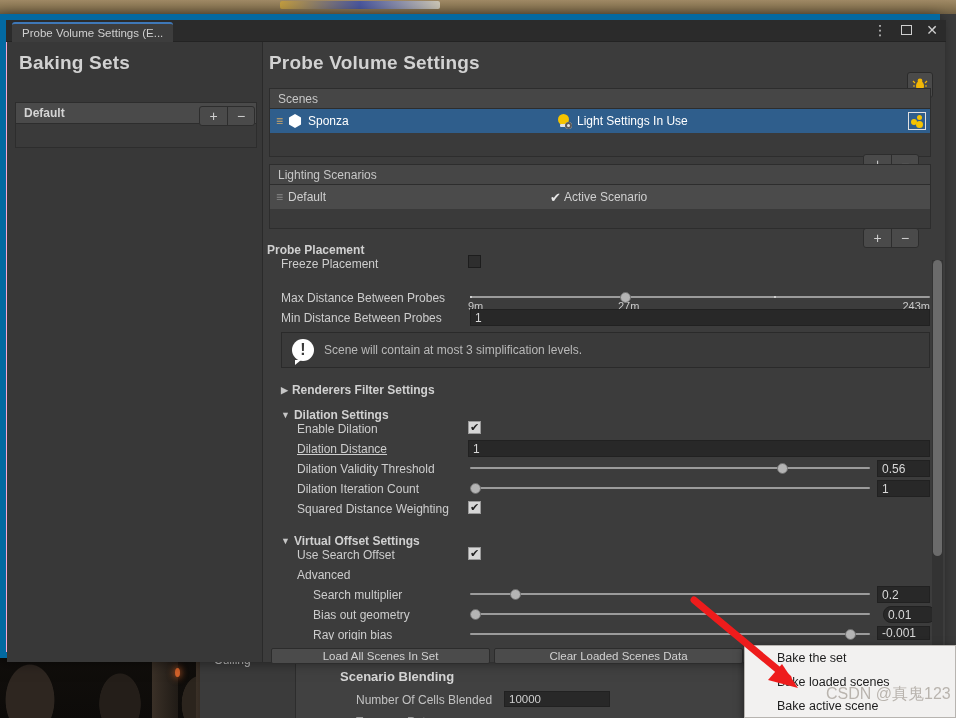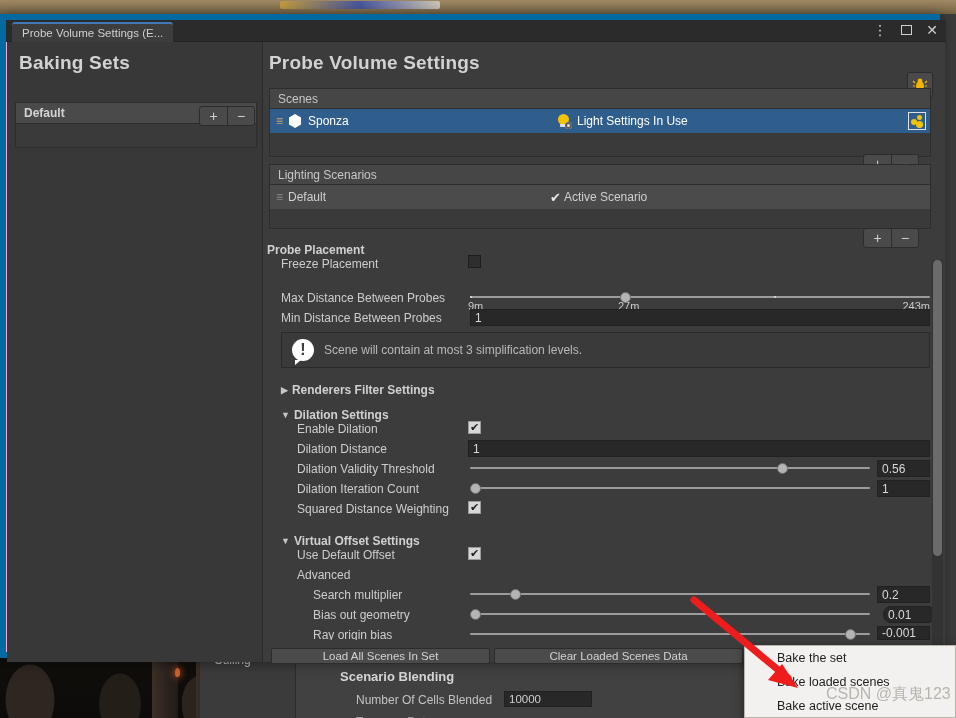--- a/index.html
+++ b/index.html
@@ -287,21 +287,21 @@
 
   <div class="bg-lightwin">
     <div class="bg-lw-left">
       <div class="bg-lbl" style="position:absolute;left:14px;top:6px;">Culling</div>
     </div>
     <div class="bg-lw-right">
       <div class="bg-lbl" style="position:absolute;left:60px;top:-1px;">Culling Distance</div>
       <div class="bg-field" style="position:absolute;left:200px;top:-2px;width:80px;">200</div>
       <div class="bg-bold" style="position:absolute;left:44px;top:22px;">Scenario Blending</div>
       <div class="bg-lbl" style="position:absolute;left:60px;top:46px;">Number Of Cells Blended</div>
-      <div class="bg-field" style="position:absolute;left:208px;top:44px;width:88px;">10000</div>
+      <div class="bg-field" style="position:absolute;left:208px;top:44px;width:106px;">10000</div>
       <div class="bg-lbl" style="position:absolute;left:60px;top:68px;opacity:.7;">Turnover Rate</div>
     </div>
   </div>
 
   <div class="win">
 
     <div class="win-titlebar">
       <div class="win-tab">Probe Volume Settings (E...</div>
       <div class="win-ctrls">
         <div class="win-ctrl">⋮</div>
@@ -419,21 +419,21 @@
       </div>
 
       <div class="grp-title" style="position:absolute;left:18px;top:366px;">
         <span class="arrow">▼</span>
         <span>Dilation Settings</span>
       </div>
 
       <div class="flabel" style="position:absolute;left:34px;top:380px;">Enable Dilation</div>
       <div class="cbox on" style="position:absolute;left:205px;top:379px;">✔</div>
 
-      <div class="flabel" style="position:absolute;left:34px;top:400px;">Dilation Distance</div>
+      <div class="flabel" style="position:absolute;left:34px;top:400px;text-decoration:underline;">Dilation Distance</div>
       <div class="field" style="position:absolute;left:205px;top:398px;width:462px;">1</div>
 
       <div class="flabel" style="position:absolute;left:34px;top:420px;">Dilation Validity Threshold</div>
       <div class="slider" style="position:absolute;left:207px;top:419px;width:400px;">
         <span class="track"></span>
           <span class="knob" style="left:307px;"></span>
       </div>
       <div class="numfield" style="position:absolute;left:614px;top:418px;width:53px;">0.56</div>
 
       <div class="flabel" style="position:absolute;left:34px;top:440px;">Dilation Iteration Count</div>
@@ -444,21 +444,21 @@
       <div class="numfield" style="position:absolute;left:614px;top:438px;width:53px;">1</div>
 
       <div class="flabel" style="position:absolute;left:34px;top:460px;">Squared Distance Weighting</div>
       <div class="cbox on" style="position:absolute;left:205px;top:459px;">✔</div>
 
       <div class="grp-title" style="position:absolute;left:18px;top:492px;">
         <span class="arrow">▼</span>
         <span>Virtual Offset Settings</span>
       </div>
 
-      <div class="flabel" style="position:absolute;left:34px;top:506px;">Use Default Offset</div>
+      <div class="flabel" style="position:absolute;left:34px;top:506px;">Use Search Offset</div>
       <div class="cbox on" style="position:absolute;left:205px;top:505px;">✔</div>
 
       <div class="flabel" style="position:absolute;left:34px;top:526px;">Advanced</div>
 
       <div class="flabel" style="position:absolute;left:50px;top:546px;">Search multiplier</div>
       <div class="slider" style="position:absolute;left:207px;top:545px;width:400px;">
         <span class="track"></span>
           <span class="knob" style="left:40px;"></span>
       </div>
       <div class="numfield" style="position:absolute;left:614px;top:544px;width:53px;">0.2</div>

